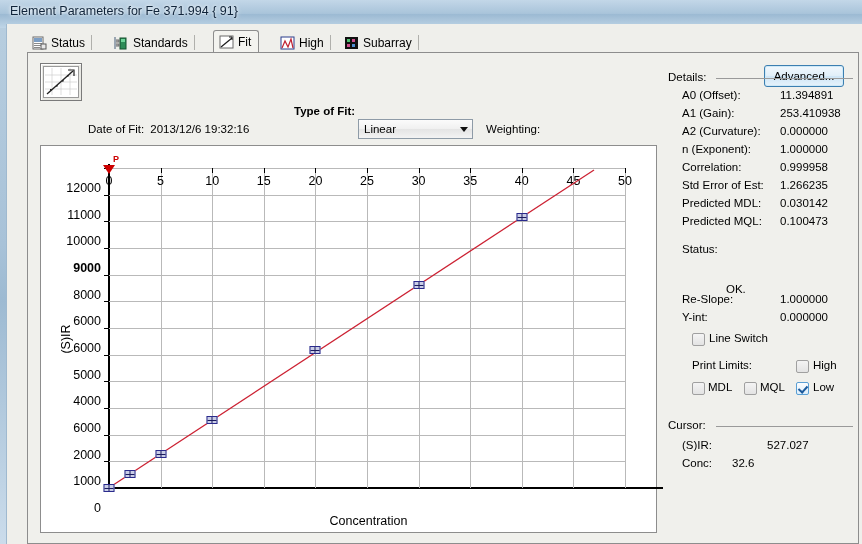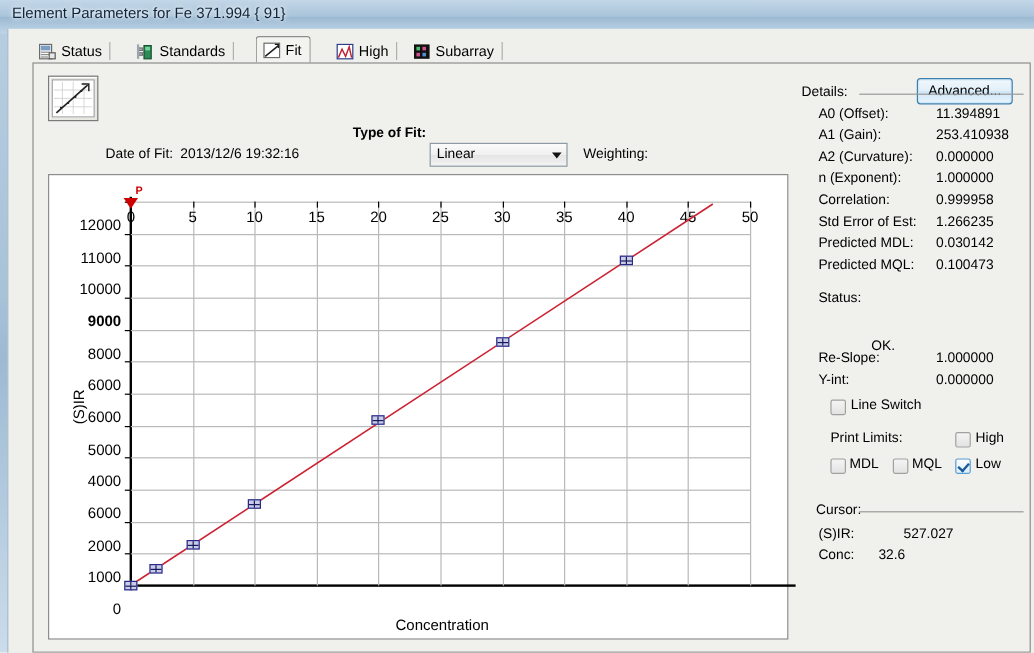--- a/index.html
+++ b/index.html
@@ -456,26 +456,26 @@
 
         <div class="cbx" style="left:24px; top:311px;"></div>
         <div class="cbx-lbl" style="left:40px; top:310px;">MDL</div>
 
         <div class="cbx" style="left:76px; top:311px;"></div>
         <div class="cbx-lbl" style="left:92px; top:310px;">MQL</div>
 
         <div class="cbx on" style="left:128px; top:311px;"></div>
         <div class="cbx-lbl" style="left:145px; top:310px;">Low</div>
 
-        <div class="grp-hdr" style="left:12px; top:348px;">Cursor:</div>
+        <div class="grp-hdr" style="left:0px; top:348px;">Cursor:</div>
         <div class="grp-rule" style="left:48px; top:355px; width:137px;"></div>
 
         <div class="drow" style="top:368px; left:0; width:185px;">
           <span class="dkey">(S)IR:</span>
-          <span style="position:absolute; left:54px;padding-left:31px;">527.027</span>
+          <span style="position:absolute; left:68px;padding-left:31px;">527.027</span>
         </div>
         <div class="drow" style="top:386px; left:0; width:185px;">
           <span class="dkey">Conc:</span>
           <span style="position:absolute; left:64px;">32.6</span>
         </div>
 
       </div>
     </div>
   </div>
 </div>

